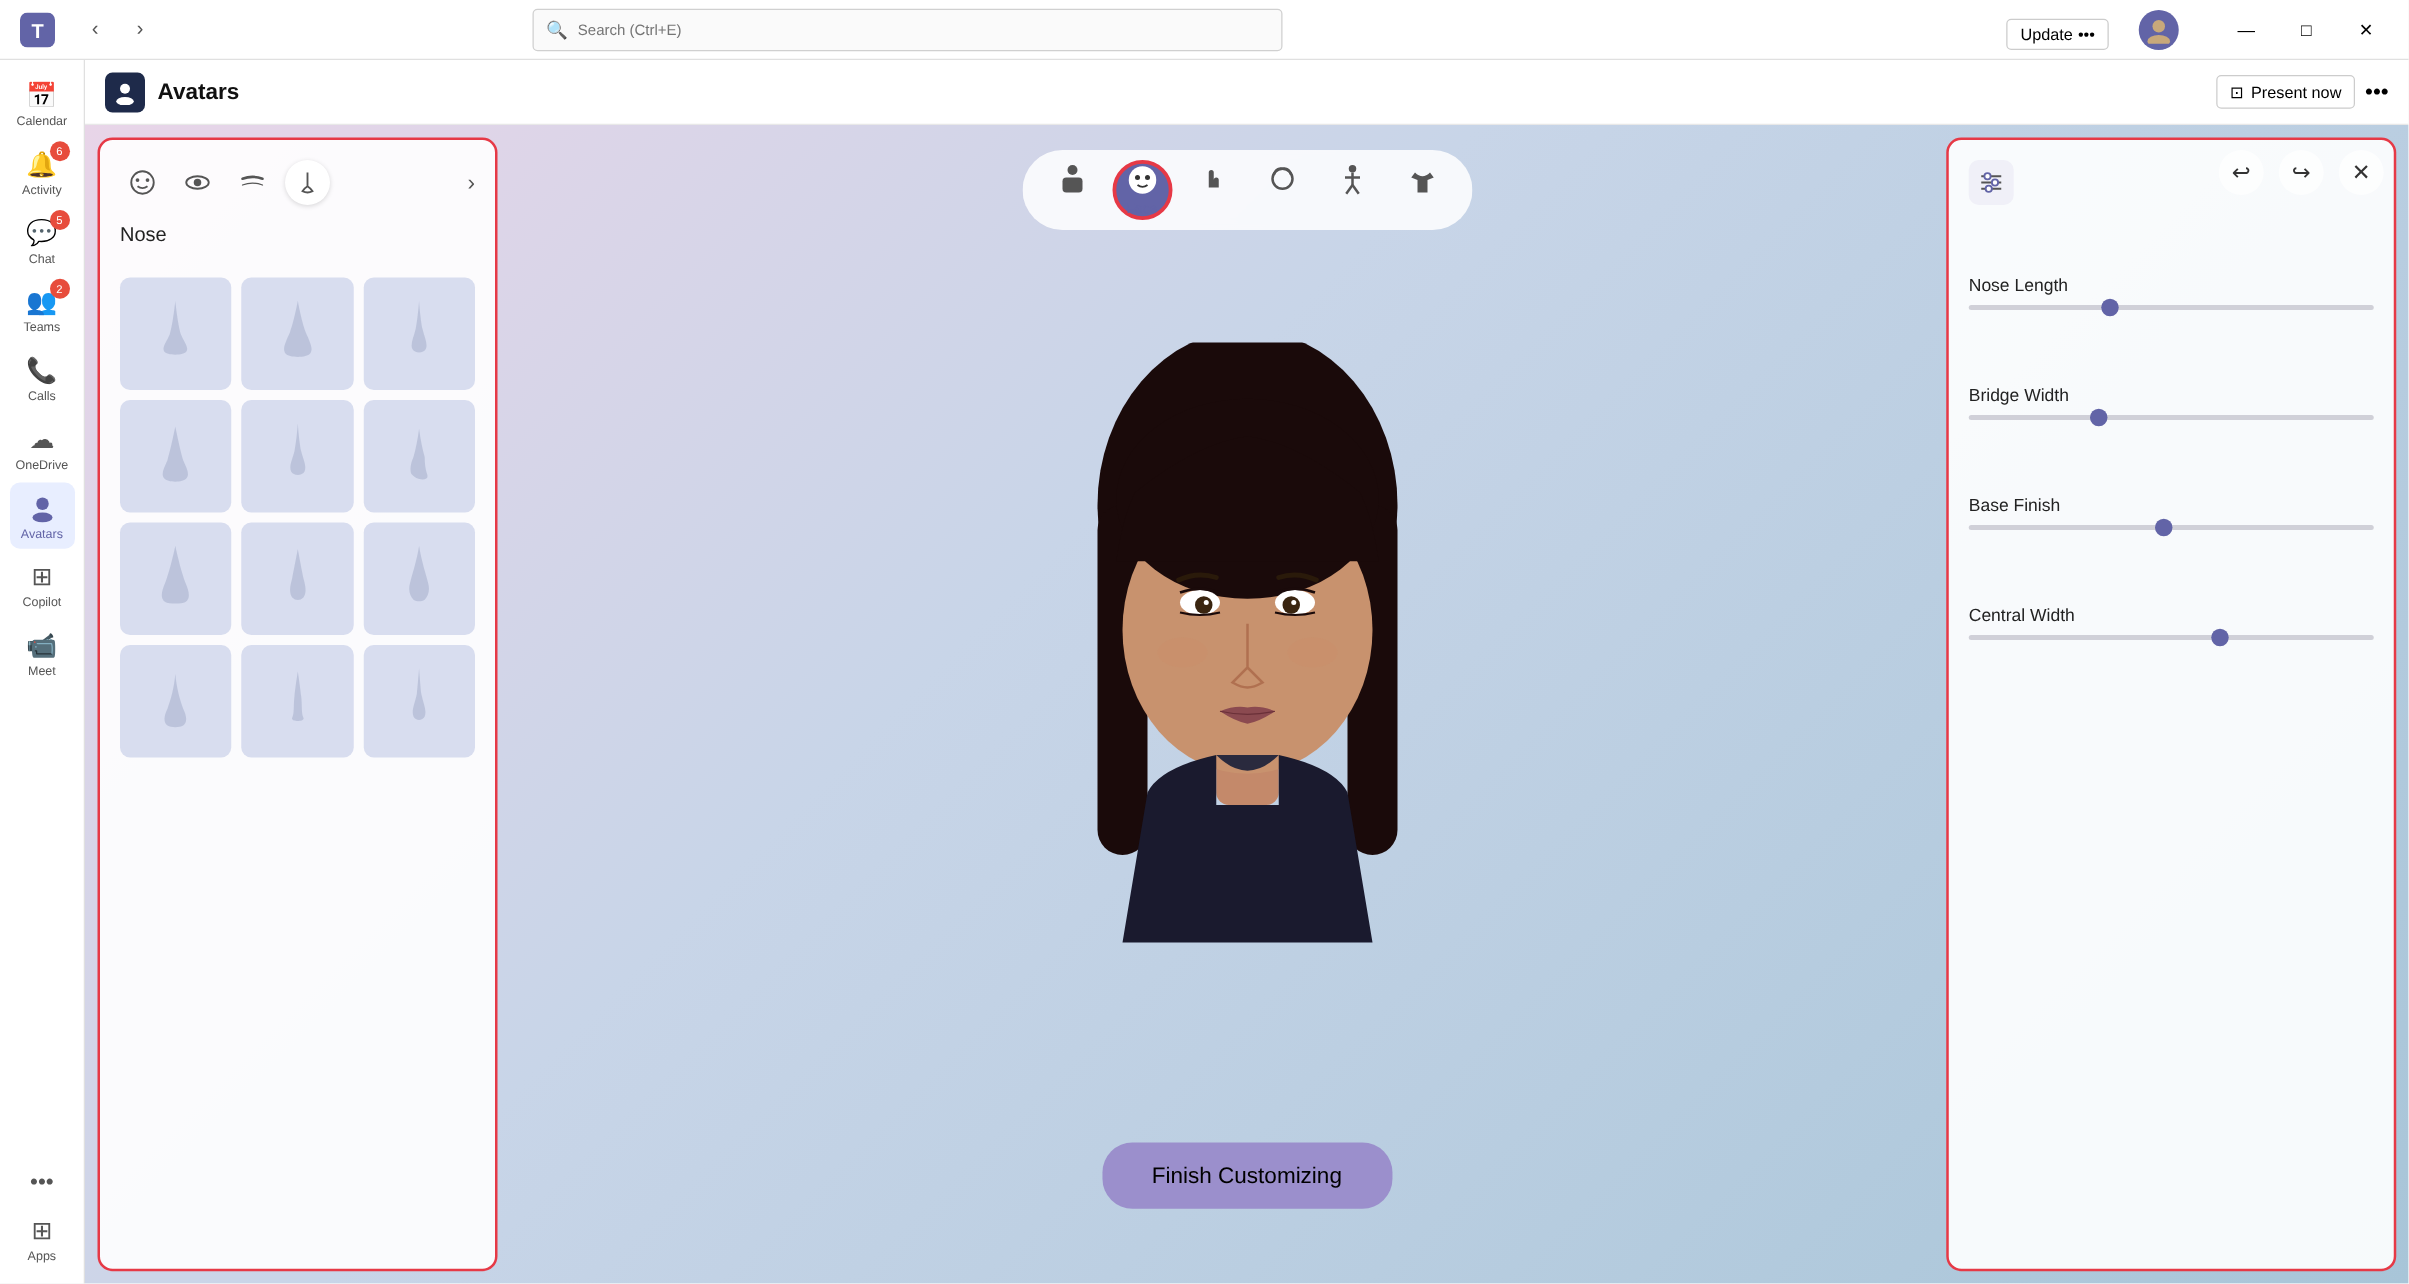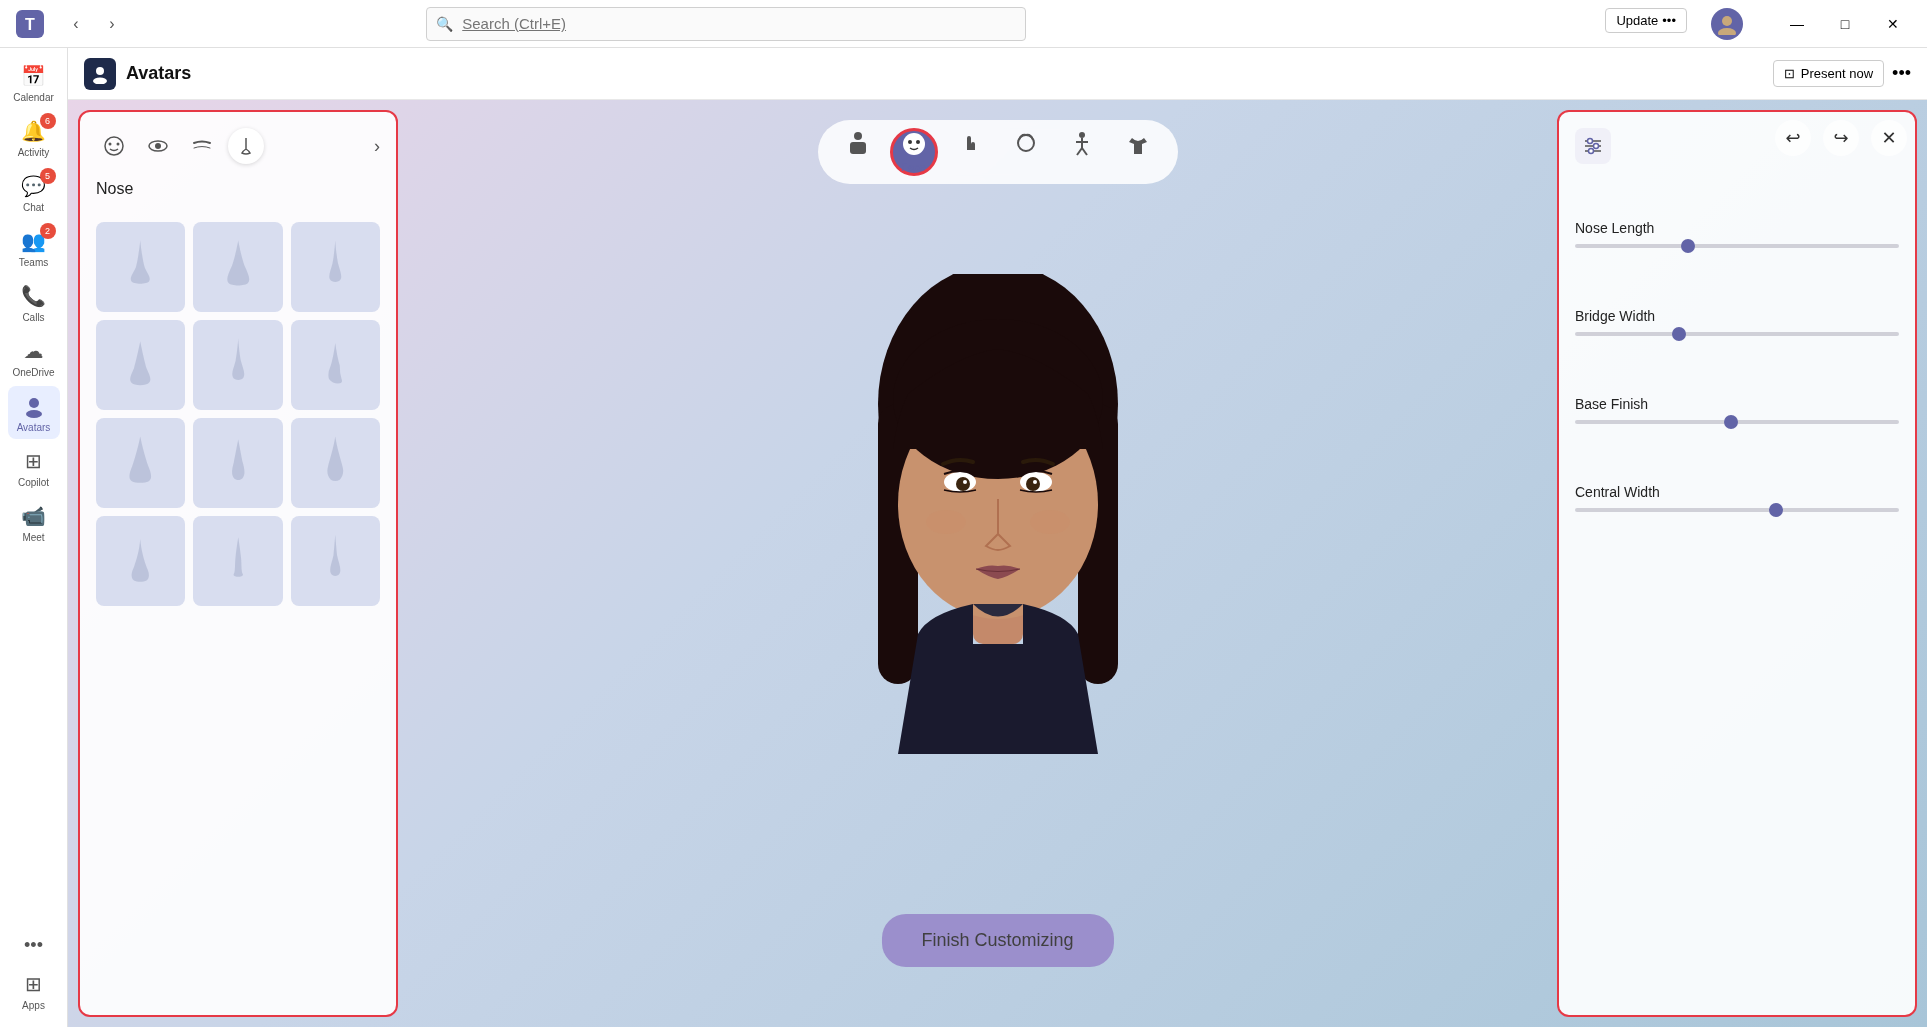--- a/index.html
+++ b/index.html
@@ -34,24 +34,24 @@
       height: 34px;
       border: 1px solid #d0d0d0;
       border-radius: 4px;
       display: flex; align-items: center;
       padding: 0 10px; gap: 8px;
       background: #fafafa;
       margin: 0 auto;
     }
     .search-bar input {
       border: none; background: transparent; outline: none;
-      font-size: 15px; color: #737373; flex: 1; text-decoration: underline;
+      font-size: 12px; color: #737373; flex: 1;
     }
     .title-bar-right {
-      display: flex; align-items: flex-start; gap: 24px; margin-left: auto;
+      display: flex; align-items: flex-end; gap: 24px; margin-left: auto;
     }
     .update-btn {
       border: 1px solid #ccc; background: #fff; border-radius: 4px;
       padding: 4px 10px; font-size: 13px; cursor: pointer; display: flex; align-items: center; gap: 4px;
     }
     .avatar-btn {
       width: 32px; height: 32px; border-radius: 50%;
       background: #6264a7; border: none; cursor: pointer;
       display: flex; align-items: center; justify-content: center; overflow: hidden;
     }
@@ -287,21 +287,21 @@
       border-top: 1px solid #e0e0e0;
       cursor: pointer;
     }
 
     
     .finish-btn {
       position: absolute;
       bottom: 60px;
       left: 50%; transform: translateX(-50%);
       background: #9b8fcc;
-      color: #404040;
+      color: #000000;
       border: none; border-radius: 24px;
       padding: 16px 40px;
       font-size: 18px; font-weight: 500;
       cursor: pointer;
       white-space: nowrap;
       z-index: 10;
     }
 
     
     .avatar-center {

